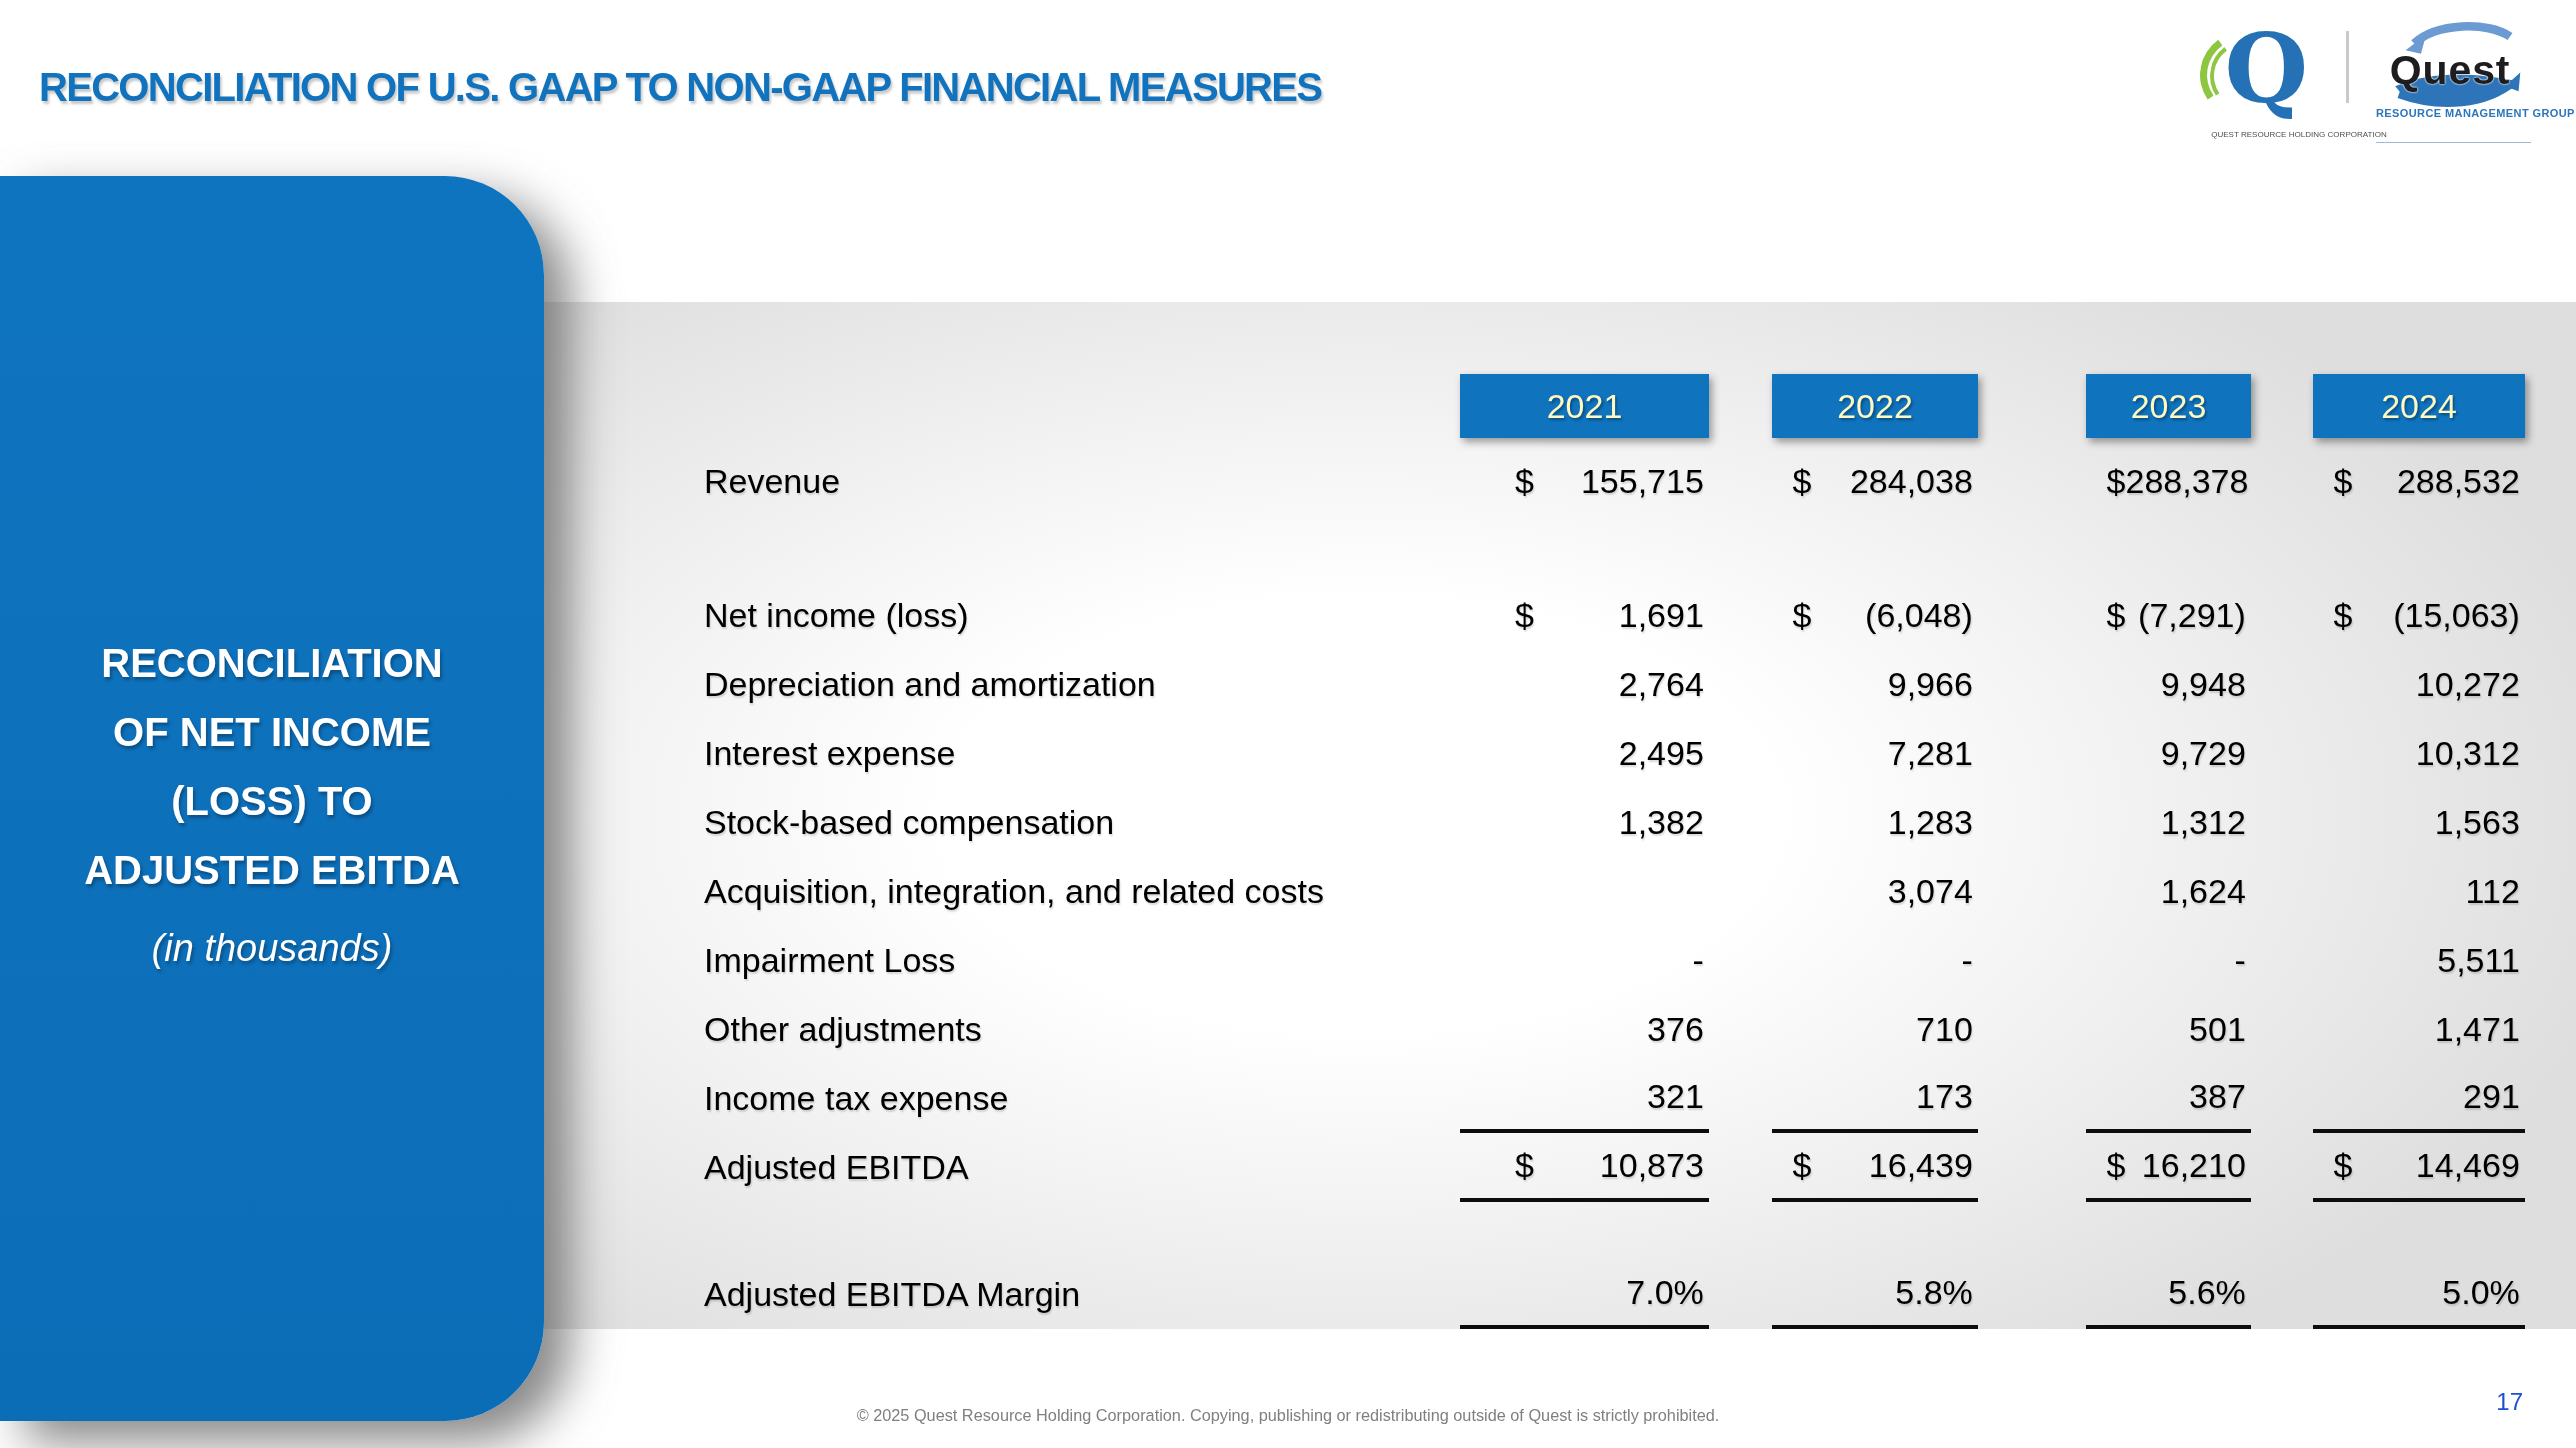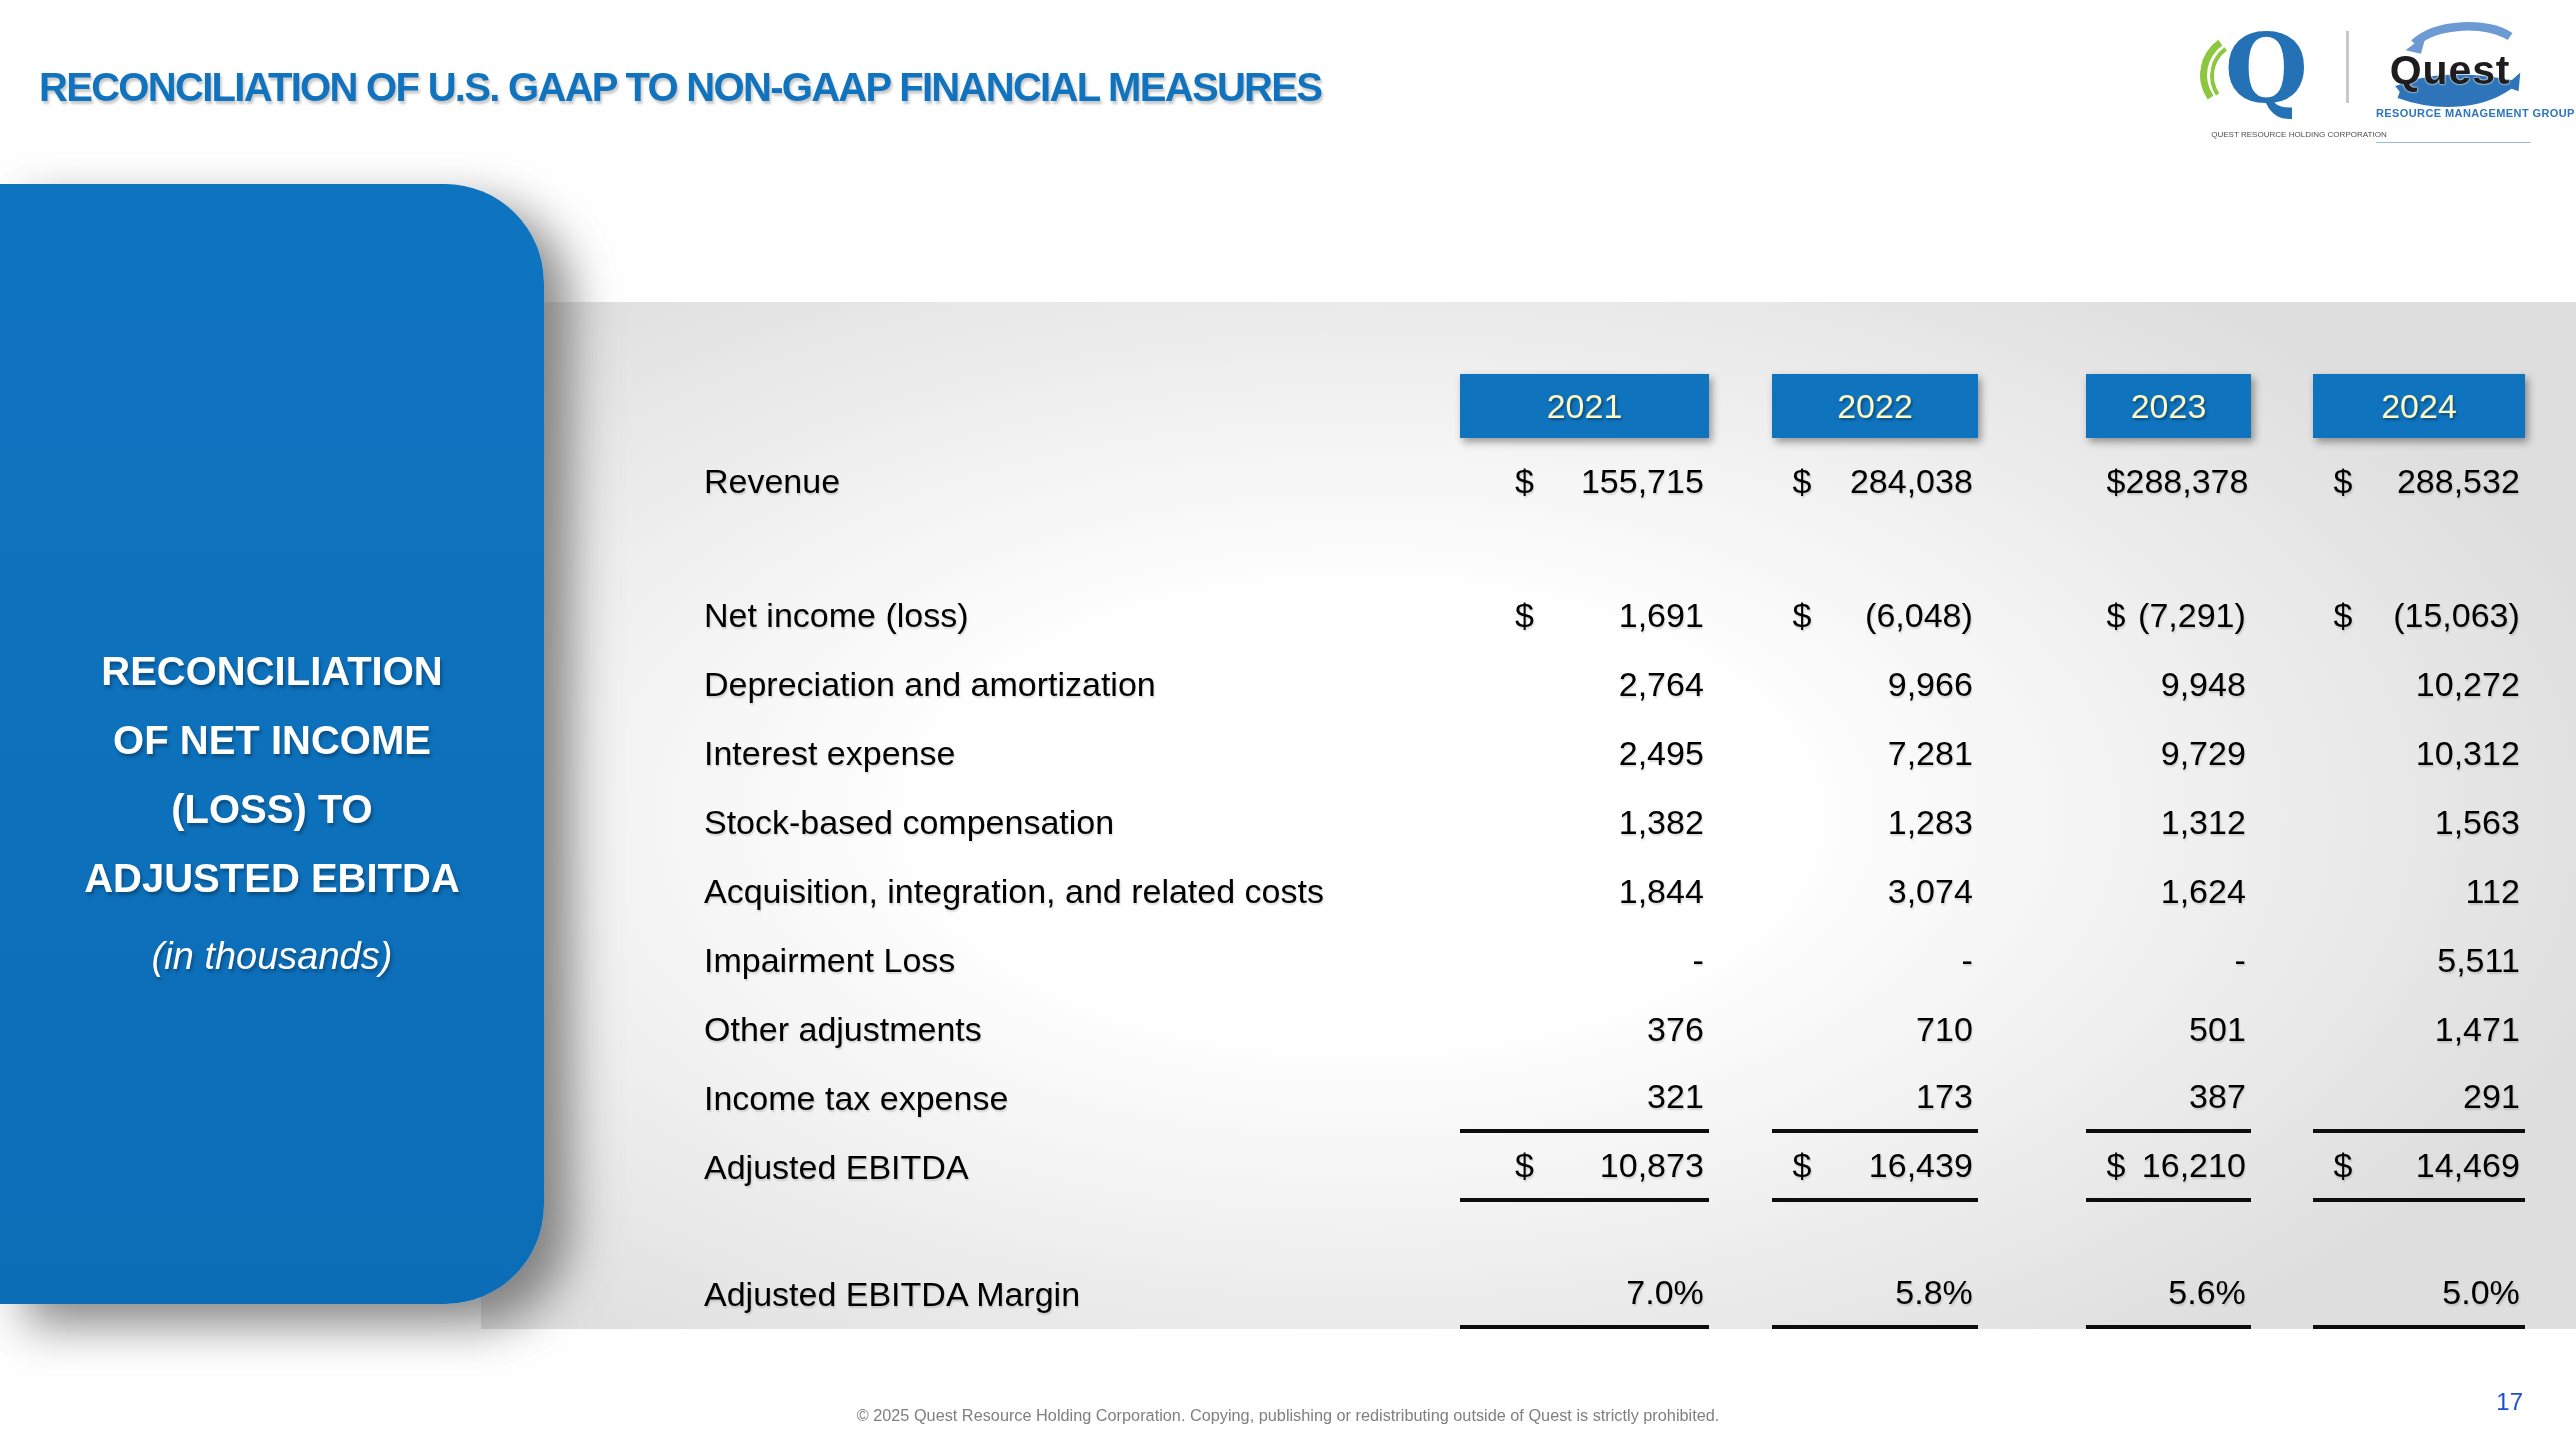--- a/index.html
+++ b/index.html
@@ -56,21 +56,21 @@
   }
 
   
   .content-bg {
     position:absolute; left:481px; top:302px; width:2095px; height:1027px;
     background:radial-gradient(ellipse 62% 66% at 42% 50%, #ffffff 32%, #f1f1f1 62%, #dedede 100%);
   }
 
   
   .sidebar {
-    position:absolute; left:0; top:184px; width:544px; height:1120px;
+    position:absolute; left:0; top:176px; width:544px; height:1245px;
     background:linear-gradient(180deg, #0f74c0 0%, #0c6db7 100%);
     border-radius:0 99px 99px 0;
     box-shadow:26px 20.6px 47px rgba(95,95,95,0.75);
   }
   .sb-heading {
     position:absolute; top:453px; left:0; right:0;
     text-align:center; color:#ffffff;
   }
   .sb-line {
     font-size:40px; font-weight:bold; line-height:69px;
@@ -266,24 +266,20 @@
           <span class="val">1,312</span>
         </div>
       <div class="num c4">
           <span class="cur"></span>
           <span class="val">1,563</span>
         </div>
     </div>
 
     <div class="trow">
       <div class="label">Acquisition, integration, and related costs</div>
-      <div class="num c1">
-          <span class="cur"></span>
-          <span class="val">1,844</span>
-        </div>
       <div class="num c2">
           <span class="cur"></span>
           <span class="val">3,074</span>
         </div>
       <div class="num c3">
           <span class="cur"></span>
           <span class="val">1,624</span>
         </div>
       <div class="num c4">
           <span class="cur"></span>

